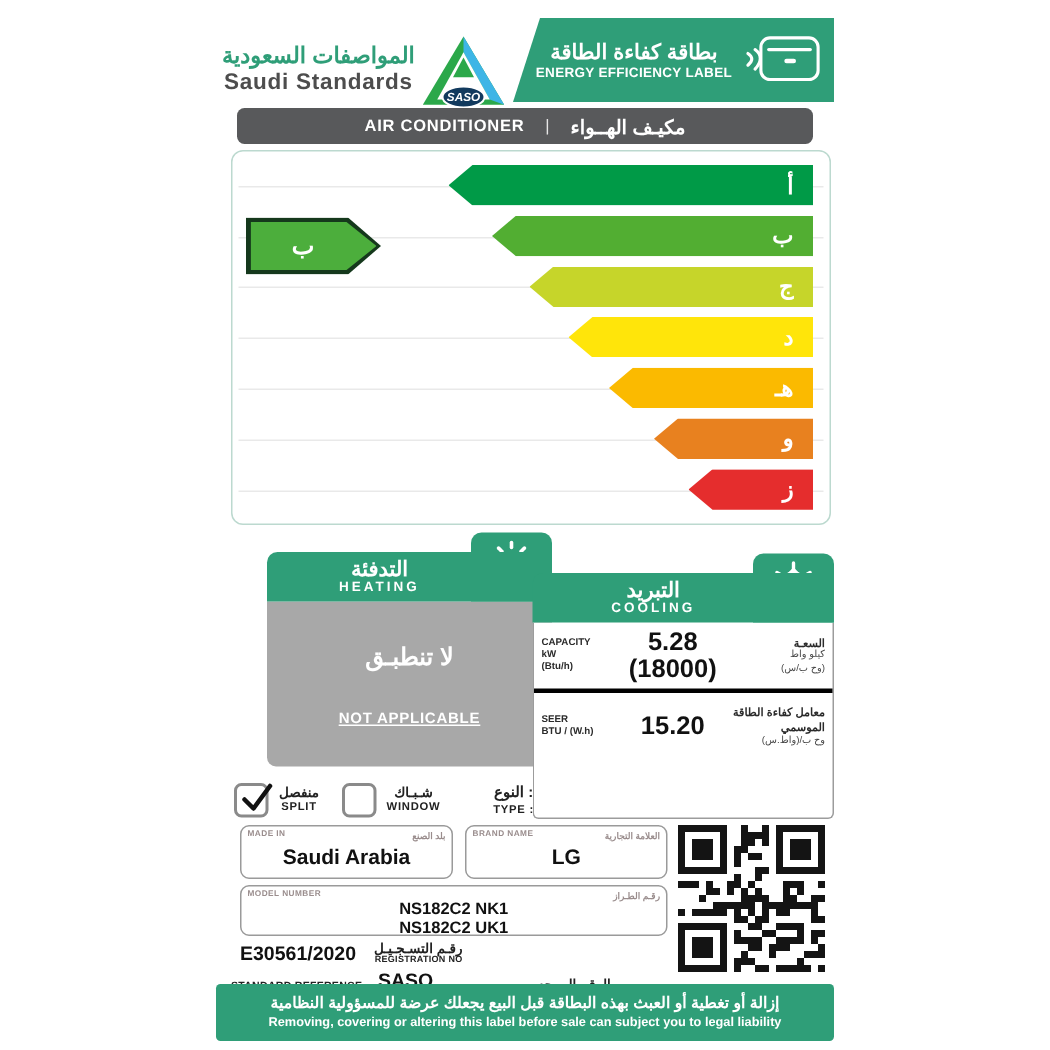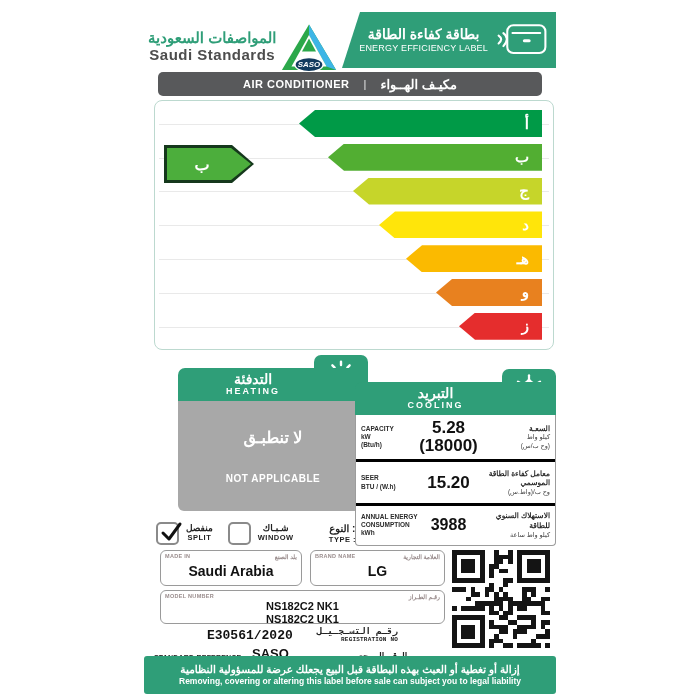--- a/index.html
+++ b/index.html
@@ -11,21 +11,21 @@
   .brand{position:absolute;left:4px;top:8px;display:flex;align-items:center;gap:4px;}
   .brand-text{display:flex;flex-direction:column;line-height:1.15;text-align:center;}
   .brand-ar{color:#2f9e78;font-weight:bold;font-size:15px;}
   .brand-en{color:#4d4d4d;font-weight:bold;font-size:15px;letter-spacing:.5px;}
   .saso-logo{width:56px;height:52px;margin-top:4px;}
   .banner{position:absolute;right:0;top:2px;width:214px;height:56px;background:#2f9e78;
           clip-path:polygon(18px 0,100% 0,100% 100%,0 100%);
           display:flex;align-items:center;justify-content:flex-end;gap:8px;padding-right:8px;box-sizing:border-box;}
   .banner-text{display:flex;flex-direction:column;text-align:center;line-height:1.2;}
   .banner-ar{color:#fff;font-weight:bold;font-size:14px;}
-  .banner-en{color:#fff;font-weight:normal;font-size:9px;letter-spacing:.2px;}
+  .banner-en{color:#fff;font-weight:bold;font-size:9px;letter-spacing:.2px;}
   .ac-icon{width:52px;height:38px;}
 
   
   .product-bar{position:absolute;left:14px;top:62px;width:384px;height:24px;background:#58595b;border-radius:5px;
                display:flex;align-items:center;justify-content:center;gap:14px;color:#fff;}
   .product-en{font-weight:bold;font-size:11px;letter-spacing:.5px;}
   .product-sep{font-size:11px;opacity:.85;}
   .product-ar{font-weight:bold;font-size:13px;}
 
   
@@ -51,21 +51,21 @@
   .section-head{position:relative;height:33px;background:#2f9e78;border-radius:7px 0 0 0;
                 display:flex;flex-direction:column;align-items:center;justify-content:center;line-height:1.1;}
   .head-ar{color:#fff;font-weight:bold;font-size:14px;}
   .head-en{color:#fff;font-weight:bold;font-size:9px;letter-spacing:2px;}
   .heating{position:absolute;left:10px;top:358px;width:190px;height:144px;padding-left:24px;}
   .heating .section-head{width:190px;}
   .heating .head-ar,.heating .head-en{margin-right:40px;}
   .heating-body{height:110px;background:#a8a8a8;border-radius:0 0 6px 6px;display:flex;flex-direction:column;
                 align-items:center;justify-content:center;gap:26px;}
   .na-ar{color:#fff;font-weight:bold;font-size:16px;}
-  .na-en{color:#fff;font-weight:bold;font-size:10px;letter-spacing:.5px;}
+  .na-en{color:#fff;font-weight:bold;font-size:10px;letter-spacing:.5px;text-decoration:underline;}
   .sun-icon,.snow-icon{width:30px;height:30px;}
 
   .cooling{position:absolute;left:211px;top:372px;width:201px;height:165px;}
   .cooling .section-head{width:201px;}
   .cooling .head-ar,.cooling .head-en{margin-right:40px;}
   .cooling-body{height:131px;border:1px solid #9c9c9c;border-top:none;border-radius:0 0 4px 4px;box-sizing:border-box;background:#fff;}
   .cool-row{display:flex;align-items:center;padding:0 5px;box-sizing:border-box;border-bottom:3px solid #000000;}
   .cool-row:last-child{border-bottom:none;}
   .row-capacity{height:47px;} .row-seer{height:44px;} .row-annual{height:38px;}
   .cool-en{width:58px;font-size:6.5px;font-weight:bold;color:#2b2b2b;line-height:1.25;}
@@ -88,21 +88,21 @@
   .field-labels{position:absolute;left:4px;right:4px;top:2px;display:flex;justify-content:space-between;}
   .field-label-en{font-size:5.5px;color:#9a8d8d;font-weight:bold;letter-spacing:.3px;}
   .field-label-ar{font-size:6px;color:#9a8d8d;font-weight:bold;}
   .field-value{position:absolute;left:0;right:0;top:12px;text-align:center;font-weight:bold;color:#111;font-size:14px;}
   .made-in{left:16px;top:540px;width:142px;height:36px;}
   .brand-box{left:166px;top:540px;width:135px;height:36px;}
   .model-box{left:16px;top:580px;width:285px;height:34px;}
   .model-box .field-value{top:9px;font-size:11px;line-height:1.15;}
 
   
-  .reg-line{position:absolute;left:16px;top:617px;width:285px;display:flex;justify-content:center;align-items:center;gap:24px;font-family:Liberation Mono, monospace;}
+  .reg-line{position:absolute;left:16px;top:617px;width:285px;display:flex;justify-content:flex-start;align-items:center;gap:12px;}
   .reg-value{font-weight:bold;font-size:13px;color:#111;}
   .reg-stack{display:flex;flex-direction:column;line-height:1.15;text-align:right;}
   .reg-ar{font-size:9px;font-weight:bold;color:#222;}
   .reg-en{font-size:6px;font-weight:bold;color:#222;letter-spacing:.2px;}
   .std-line{position:absolute;left:10px;top:636px;width:291px;display:flex;justify-content:space-between;align-items:center;}
   .std-en{font-size:7px;font-weight:bold;color:#222;letter-spacing:.2px;}
   .std-value{font-weight:bold;font-size:13px;color:#111;}
   .std-ar{font-size:9px;font-weight:bold;color:#222;}
 
   .qr{position:absolute;left:308px;top:540px;width:98px;height:98px;background:#fff;}
@@ -272,33 +272,20 @@
         <div class="cool-en">
           <div>SEER</div>
           <div>BTU / (W.h)</div>
         </div>
         <div class="cool-val">
           <div>15.20</div>
         </div>
         <div class="cool-ar">
           <div>معامل كفاءة الطاقة الموسمي</div>
           <div class="sub">وح ب/(واط.س)</div>
-        </div>
-      </div>
-      <div class="cool-row row-annual">
-        <div class="cool-en">
-          <div>ANNUAL ENERGY CONSUMPTION</div>
-          <div>kWh</div>
-        </div>
-        <div class="cool-val" style="font-size:16px">
-          <div>3988</div>
-        </div>
-        <div class="cool-ar">
-          <div>الاستهلاك السنوي للطاقة</div>
-          <div class="sub">كيلو واط ساعة</div>
         </div>
       </div>
     </div>
   </div>
 
   <div class="type-row">
     <div class="checkbox">
       <svg viewBox="0 0 24 24">
         <path d="M4 13 L10 19 L21 4" fill="none" stroke="#111" stroke-width="3" stroke-linecap="round" stroke-linejoin="round"></path>
       </svg>

